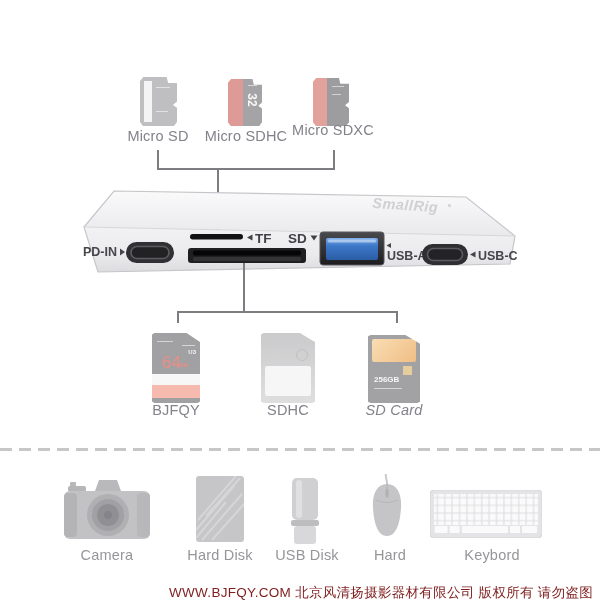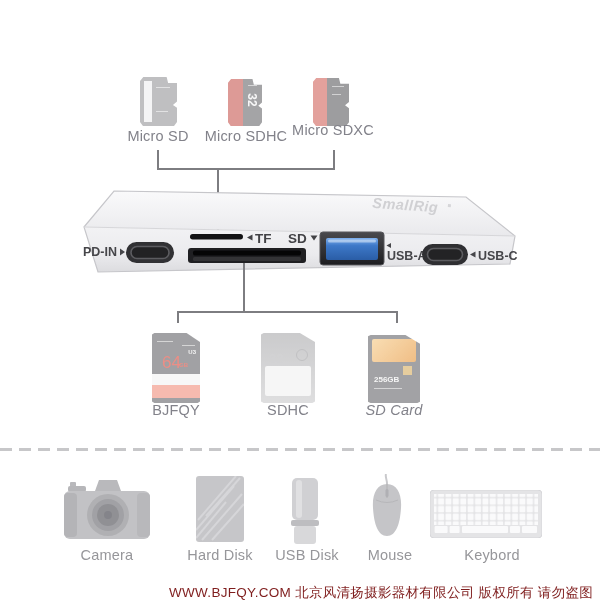--- a/index.html
+++ b/index.html
@@ -199,18 +199,18 @@
     <rect x="4.6" y="36" width="13" height="7" rx="1" fill="#fafafb"></rect>
     <rect x="19.6" y="36" width="10" height="7" rx="1" fill="#fafafb"></rect>
     <rect x="32" y="36" width="46" height="7" rx="1" fill="#fafafb"></rect>
     <rect x="80" y="36" width="10" height="7" rx="1" fill="#fafafb"></rect>
     <rect x="92" y="36" width="15" height="7" rx="1" fill="#fafafb"></rect>
   </svg>
 
   <div class="lbl" style="left:107px;top:547px;color:#96969a;text-align:center;">Camera</div>
   <div class="lbl" style="left:220px;top:547px;color:#96969a;">Hard Disk</div>
   <div class="lbl" style="left:307px;top:547px;color:#96969a;">USB Disk</div>
-  <div class="lbl" style="left:390px;top:547px;color:#96969a;">Mouse</div>
+  <div class="lbl" style="left:390px;top:547px;color:#96969a;">Hard</div>
   <div class="lbl" style="left:492px;top:547px;color:#96969a;">Keybord</div>
 
   <div id="watermark">WWW.BJFQY.COM 北京风清扬摄影器材有限公司 版权所有 请勿盗图</div>
 
 </div>
 
 </body></html>

